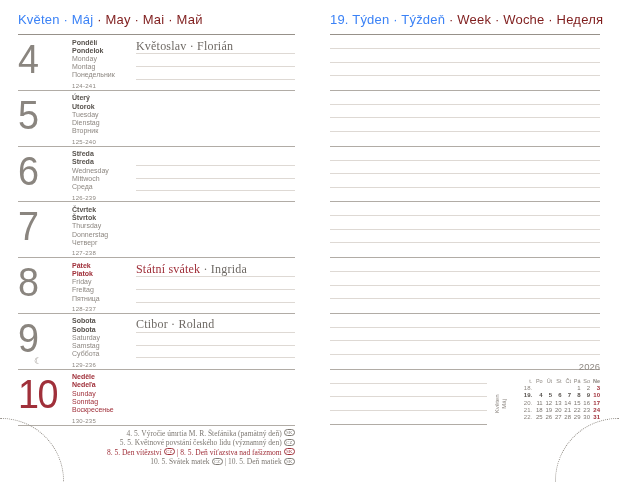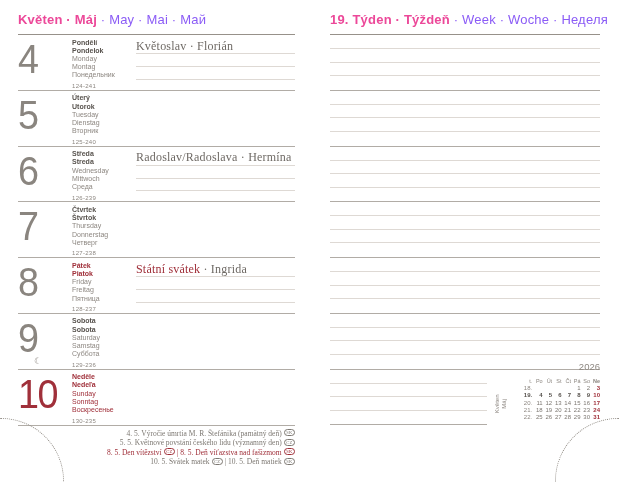--- a/index.html
+++ b/index.html
@@ -8,22 +8,22 @@
     background:#ffffff;font-family:"Liberation Sans",sans-serif;
   }
   .page{position:absolute;top:12px;}
   #leftPage{left:18px;width:277px;}
   #rightPage{left:330px;width:270px;}
 
   .pageHeader{
     height:22px;border-bottom:1.5px solid #97918a;
     font-size:13px;letter-spacing:.2px;white-space:nowrap;
   }
-  .ph-primary{font-weight:bold;color:#ec4899;}
-  .ph-secondary{color:#8b5cf6;}
+  .ph-primary{font-weight:normal;color:#3b82f6;}
+  .ph-secondary{color:#7f1d1d;}
   #rightPage .pageHeader{text-align:right;}
 
   
   .dayblock{position:relative;height:54.8px;border-bottom:1px solid #b1aca6;display:flex;}
   .num{
     width:54px;flex:0 0 54px;font-size:41px;line-height:48px;color:#8a857f;
     letter-spacing:-1.5px;transform:scaleX(.92);transform-origin:left top;
   }
   .labels{width:64px;flex:0 0 64px;padding-top:3.5px;font-size:7px;line-height:8.2px;color:#8d8781;}
   .labels .l0,.labels .l1{font-weight:bold;color:#57524d;}
@@ -124,21 +124,21 @@
     <div class="num">6</div>
     <div class="labels">
       <div class="l0">Středa</div>
       <div class="l1">Streda</div>
       <div>Wednesday</div>
       <div>Mittwoch</div>
       <div>Среда</div>
       <div class="doy">126-239</div>
     </div>
     <div class="entry">
-      <span class="red"></span><span>Radoslav/Radoslava · Hermína</span>
+      <span class="red"></span>
       <div class="rl rl1"></div>
       <div class="rl rl2"></div>
       <div class="rl rl3"></div>
     </div>
   </div>
 
   <div class="dayblock">
     <div class="num">7</div>
     <div class="labels">
       <div class="l0">Čtvrtek</div>
@@ -171,20 +171,26 @@
   <div class="dayblock">
     <div class="num">9</div>
     <span class="moon">☾</span>
     <div class="labels">
       <div class="l0">Sobota</div>
       <div class="l1">Sobota</div>
       <div>Saturday</div>
       <div>Samstag</div>
       <div>Суббота</div>
       <div class="doy">129-236</div>
+    </div>
+    <div class="entry">
+      <span class="red"></span><span>Ctibor · Roland</span>
+      <div class="rl rl1"></div>
+      <div class="rl rl2"></div>
+      <div class="rl rl3"></div>
     </div>
   </div>
 
   <div class="dayblock sunday">
     <div class="num">10</div>
     <div class="labels">
       <div class="l0">Neděle</div>
       <div class="l1">Nedeľa</div>
       <div>Sunday</div>
       <div>Sonntag</div>

